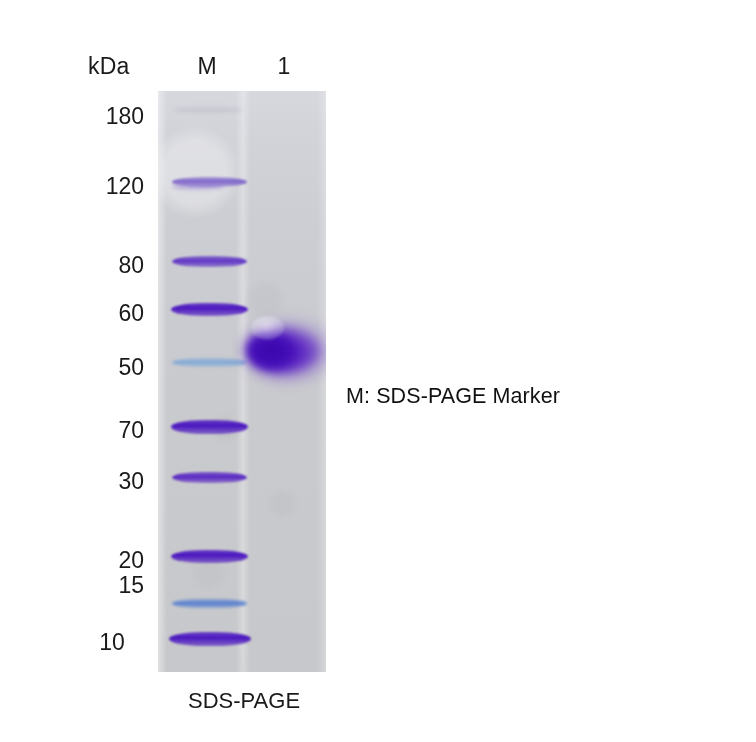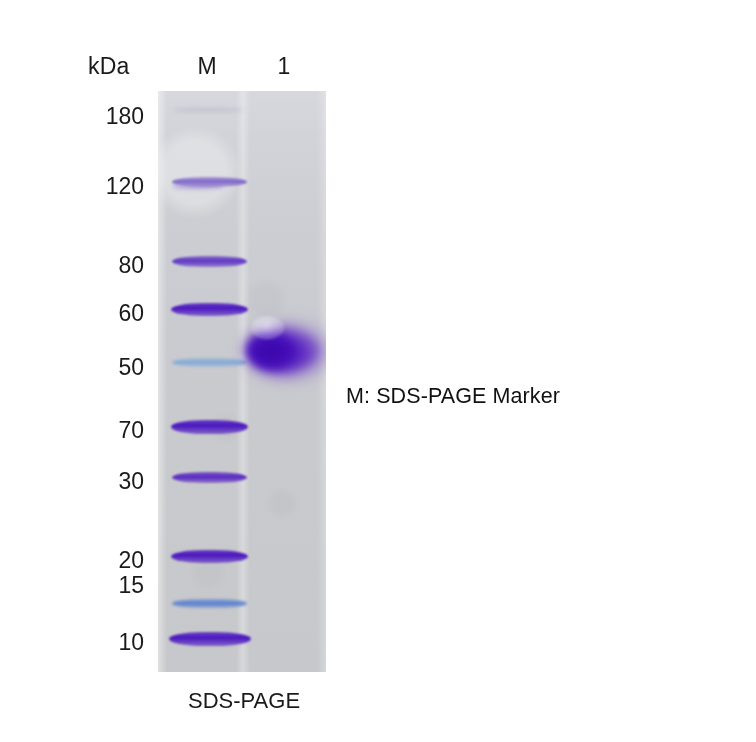--- a/index.html
+++ b/index.html
@@ -149,21 +149,21 @@
 
   <div class="mw-label" style="left:80px; top:103px;">180</div>
   <div class="mw-label" style="left:80px; top:173px;">120</div>
   <div class="mw-label" style="left:80px; top:252px;">80</div>
   <div class="mw-label" style="left:80px; top:300px;">60</div>
   <div class="mw-label" style="left:80px; top:354px;">50</div>
   <div class="mw-label" style="left:80px; top:417px;">70</div>
   <div class="mw-label" style="left:80px; top:468px;">30</div>
   <div class="mw-label" style="left:80px; top:547px;">20</div>
   <div class="mw-label" style="left:80px; top:572px;">15</div>
-  <div class="mw-label" style="left:80px; top:629px;">10</div>
+  <div class="mw-label" style="left:80px; top:629px;text-align:center;">10</div>
 
   <div id="gel">
 
     <div class="lane-shade edge-left"></div>
     <div class="lane-shade lane-divider"></div>
     <div class="lane-shade edge-right"></div>
     <div class="mottle"></div>
 
     <div class="band" style="left:14px; top:17px; width:72px; height:4px;
                 background:#9a9aae; opacity:0.34; filter:blur(2.2px);"></div>

